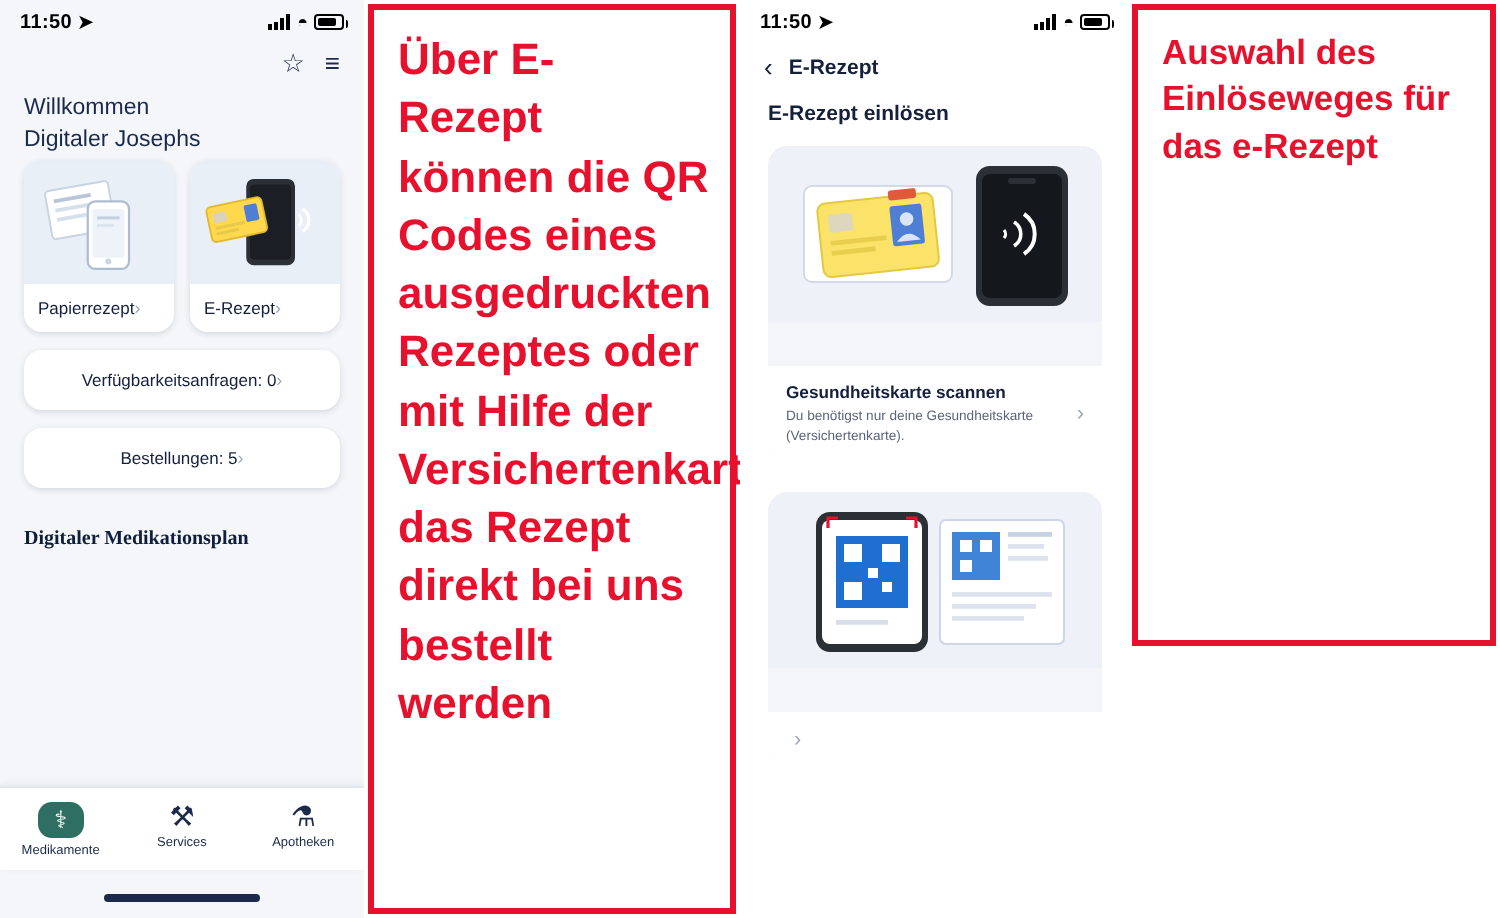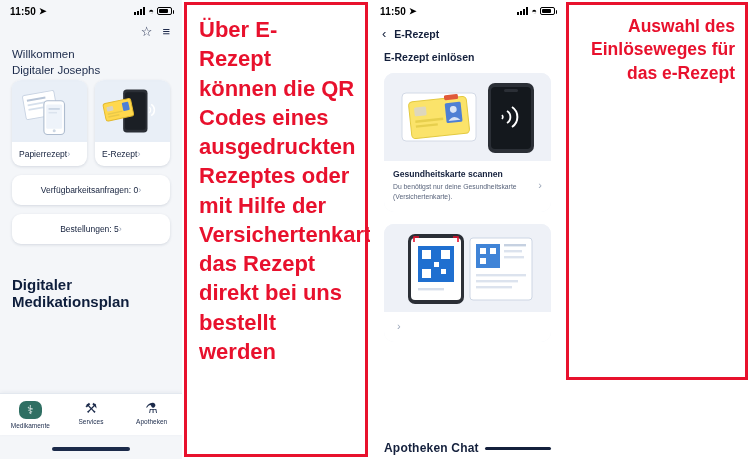--- a/index.html
+++ b/index.html
@@ -57,21 +57,21 @@
   }
   .a-card-img { height: 62px; background:#e8eef6; position:relative; overflow:hidden; }
   .a-card-label { display:flex; align-items:center; justify-content:flex-start; padding: 7px 7px; font-size: 8.5px; color:#14203c; }
   .chev { color:#9aa5b8; font-size: 9px; }
   .a-row {
     margin: 9px 12px 0; background:#fff; border-radius: 9px;
     box-shadow: 0 1px 3px rgba(20,40,80,.14);
     display:flex; align-items:center; justify-content:center;
     padding: 10px 9px; font-size: 8.5px; color:#14203c;
   }
-  .a-section-title2 { padding: 32px 12px 4px; font-size: 15px; font-weight: bold; color:#0e1e3c; }
+  .a-section-title2 { padding: 20px 12px 4px; font-size: 10px; font-weight: bold; color:#0e1e3c;font-family:Liberation Serif, serif; }
 
   .a-tabbar {
     position:absolute; left:0; right:0; bottom: 24px;
     background:#fff; border-top:1px solid #e3e8ef;
     display:flex; align-items:flex-start; justify-content:space-around;
     padding: 7px 0 6px; box-shadow: 0 -1px 4px rgba(20,40,80,.06);
   }
   .tab { display:flex; flex-direction:column; align-items:center; gap:3px; width:33%; }
   .tab-ico { font-size: 14px; color:#1b2a4a; line-height: 1; }
   .tab-ico.active { background:#2f6f63; color:#fff; border-radius:7px; padding: 3px 8px; font-size:12px; }
@@ -80,41 +80,41 @@
 
   
   .b-nav { display:flex; align-items:center; gap:8px; padding: 4px 12px 8px; }
   .b-back { font-size: 13px; color:#14203c; }
   .b-nav-title { font-size: 10.5px; font-weight:bold; color:#14203c; }
   .b-h1 { padding: 2px 14px 10px; font-size: 10.5px; font-weight:bold; color:#14203c; }
   .b-card {
     margin: 0 14px 12px; background:#f3f5f9; border-radius: 10px; overflow:hidden;
   }
   .b-card-img { height: 88px; background:#eef1f7; position:relative; overflow:hidden; }
-  .b-card-body { background:#fff; padding: 8px 9px 10px; display:flex; align-items:flex-start; }
+  .b-card-body { background:#fff; padding: 8px 9px 10px; display:flex; align-items:flex-start;margin-top:22px; }
   .b-card-texts { flex:1; }
   .b-card-title { font-size: 8.6px; font-weight:bold; color:#14203c; margin-bottom: 3px; }
   .b-card-sub { font-size: 6.8px; color:#5a657c; line-height: 1.45; }
   .b-card-chev { color:#9aa5b8; font-size: 11px; align-self:center; margin-left: 4px; }
   .b-footer { position:absolute; bottom: 4px; left:0; right:0; display:flex; align-items:center; gap:6px; padding: 0 14px; }
   .b-footer-text { font-size: 12px; font-weight:bold; color:#14203c; letter-spacing:.2px; }
   .b-footer-line { flex:1; height: 3px; background:#14203c; border-radius:2px; }
 
   
   .annot {
     position:absolute;
     border: 3px solid #e8112d;
     background: #ffffff;
     color: #e8112d;
     font-weight: bold;
     padding: 10px 10px 6px 12px;
     line-height: 1.33;
   }
   .annot-1 { left: 184px; top: 2px; width: 184px; height: 455px; font-size: 22px; }
-  .annot-2 { left: 566px; top: 2px; width: 182px; height: 378px; font-size: 17.5px; text-align: right; }
+  .annot-2 { left: 566px; top: 2px; width: 182px; height: 321px; font-size: 17.5px; }
 </style>
 </head>
 <body>
 
 <div class="page">
 
   <div class="phone phone-a">
 
     <div class="statusbar">
       <span class="sb-time">11:50</span>
@@ -309,21 +309,17 @@
           <rect x="34" y="64" width="26" height="2.4" fill="#d7deea"></rect>
           <path d="M30 18 l0 -5 l5 0" stroke="#e8112d" stroke-width="1.6" fill="none"></path>
           <path d="M74 18 l0 -5 l-5 0" stroke="#e8112d" stroke-width="1.6" fill="none"></path>
         </svg>
       </div>
       <div class="b-card-body">
         <span class="b-card-chev">›</span>
       </div>
     </div>
 
-    <div class="b-footer">
-      <span class="b-footer-text">Apotheken  Chat</span>
-      <span class="b-footer-line"></span>
-    </div>
   </div>
 
   <div class="annot annot-2">Auswahl des Einlöseweges für das e-Rezept</div>
 
 </div>
 
 </body></html>

